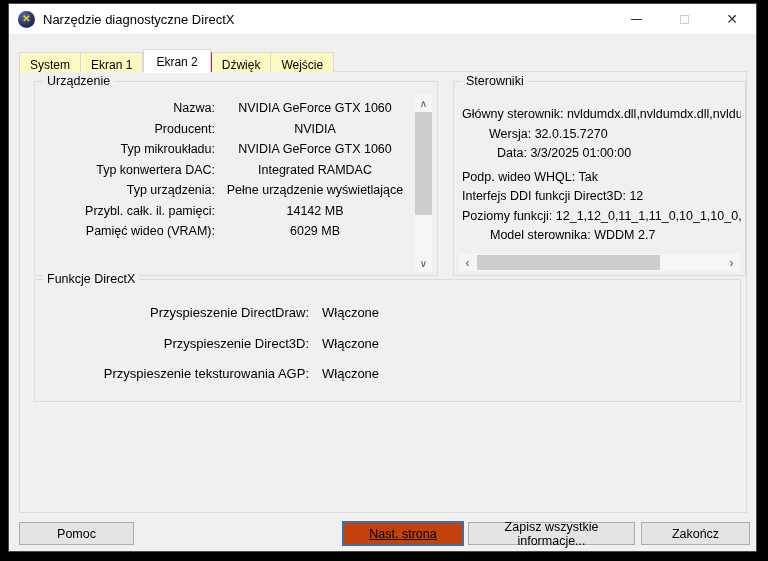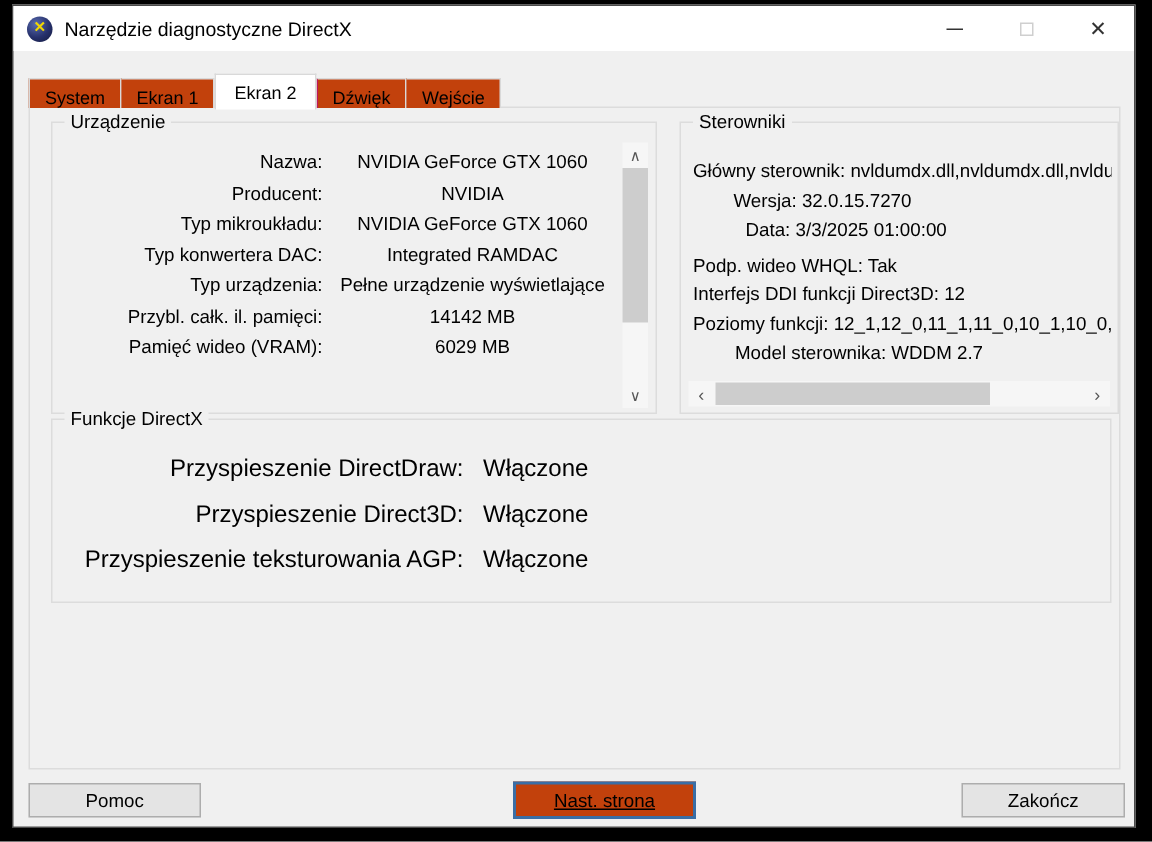--- a/index.html
+++ b/index.html
@@ -23,21 +23,21 @@
   }
   .title { margin-left:8px; font-size:13px; }
   .controls { margin-left:auto; display:flex; height:100%; }
   .ctrl { width:48px; height:100%; display:flex; align-items:center; justify-content:center; }
   .glyph-min { width:11px; border-top:1px solid #333; display:block; }
   .glyph-max { width:9px; height:9px; border:1px solid #cfcfcf; display:block; }
   .glyph-close { font-size:14px; color:#333; line-height:1; }
   
   .tabstrip { position:absolute; left:10px; top:44px; display:flex; align-items:flex-end; z-index:3; }
   .tab {
-    font-size:12px; background:#c2410c; border:1px solid #d9d9d9; border-bottom:none;
+    font-size:12px; background:#fef9c3; border:1px solid #d9d9d9; border-bottom:none;
     padding:5px 10px 3px; height:20px; margin-right:0; position:relative;
   }
   .tab + .tab { border-left:none; }
   .tab.active {
     background:#ffffff; height:24px; padding:5px 12px 3px; top:1px;
     border:1px solid #d9d9d9; border-bottom:none; z-index:4;
   }
   .tab.active + .tab { border-left:1px solid #be185d; }
   .tabpage {
     position:absolute; left:10px; top:67px; width:728px; height:442px;
@@ -75,21 +75,21 @@
   .hscroll .arrow { position:absolute; top:0; width:17px; height:17px; display:flex; align-items:center; justify-content:center; }
   .hscroll .left { left:0; } .hscroll .right { right:0; }
   .hscroll .thumb { position:absolute; top:1px; bottom:1px; left:18px; width:65%; background:#cdcdcd; }
   
   .drv-rows { position:absolute; left:8px; top:26px; right:4px; overflow:hidden; }
   .drv-row { font-size:12.5px; line-height:13.5px; margin-bottom:6px; white-space:nowrap; }
   .drv-row.gap { margin-top:10px; }
   .pl27 { padding-left:27px; } .pl35 { padding-left:35px; } .pl28 { padding-left:28px; }
   
   .feat-rows { position:absolute; left:8px; top:26px; right:8px; }
-  .feat-row { display:grid; grid-template-columns:266px 1fr; column-gap:13px; margin-bottom:17px; font-size:16px; line-height:13.5px; }
+  .feat-row { display:grid; grid-template-columns:266px 1fr; column-gap:13px; margin-bottom:17px; font-size:13px; line-height:13.5px; }
   .feat-row .lbl { text-align:right; }
   
   .notes-box {
     position:absolute; left:6px; top:14px; right:6px; height:66px;
     background:#ffffff; border:1px solid #898c95; border-right-color:#c7c7c7; border-bottom-color:#c7c7c7;
     font-size:12.5px;
   }
   .note-line { display:flex; padding:7px 0 0 12px; }
   .note-bullet { width:18px; font-size:11px; }
   
@@ -228,15 +228,16 @@
       <div class="feat-row">
         <span class="lbl">Przyspieszenie teksturowania AGP:</span>
         <span class="val">Włączone</span>
       </div>
     </div>
   </div>
 
 
   <button class="btn btn-help">Pomoc</button>
   <button class="btn btn-next">Nast. strona</button>
+  <button class="btn btn-save">Zapisz wszystkie informacje...</button>
   <button class="btn btn-exit">Zakończ</button>
 
 </div>
 
 </body></html>

